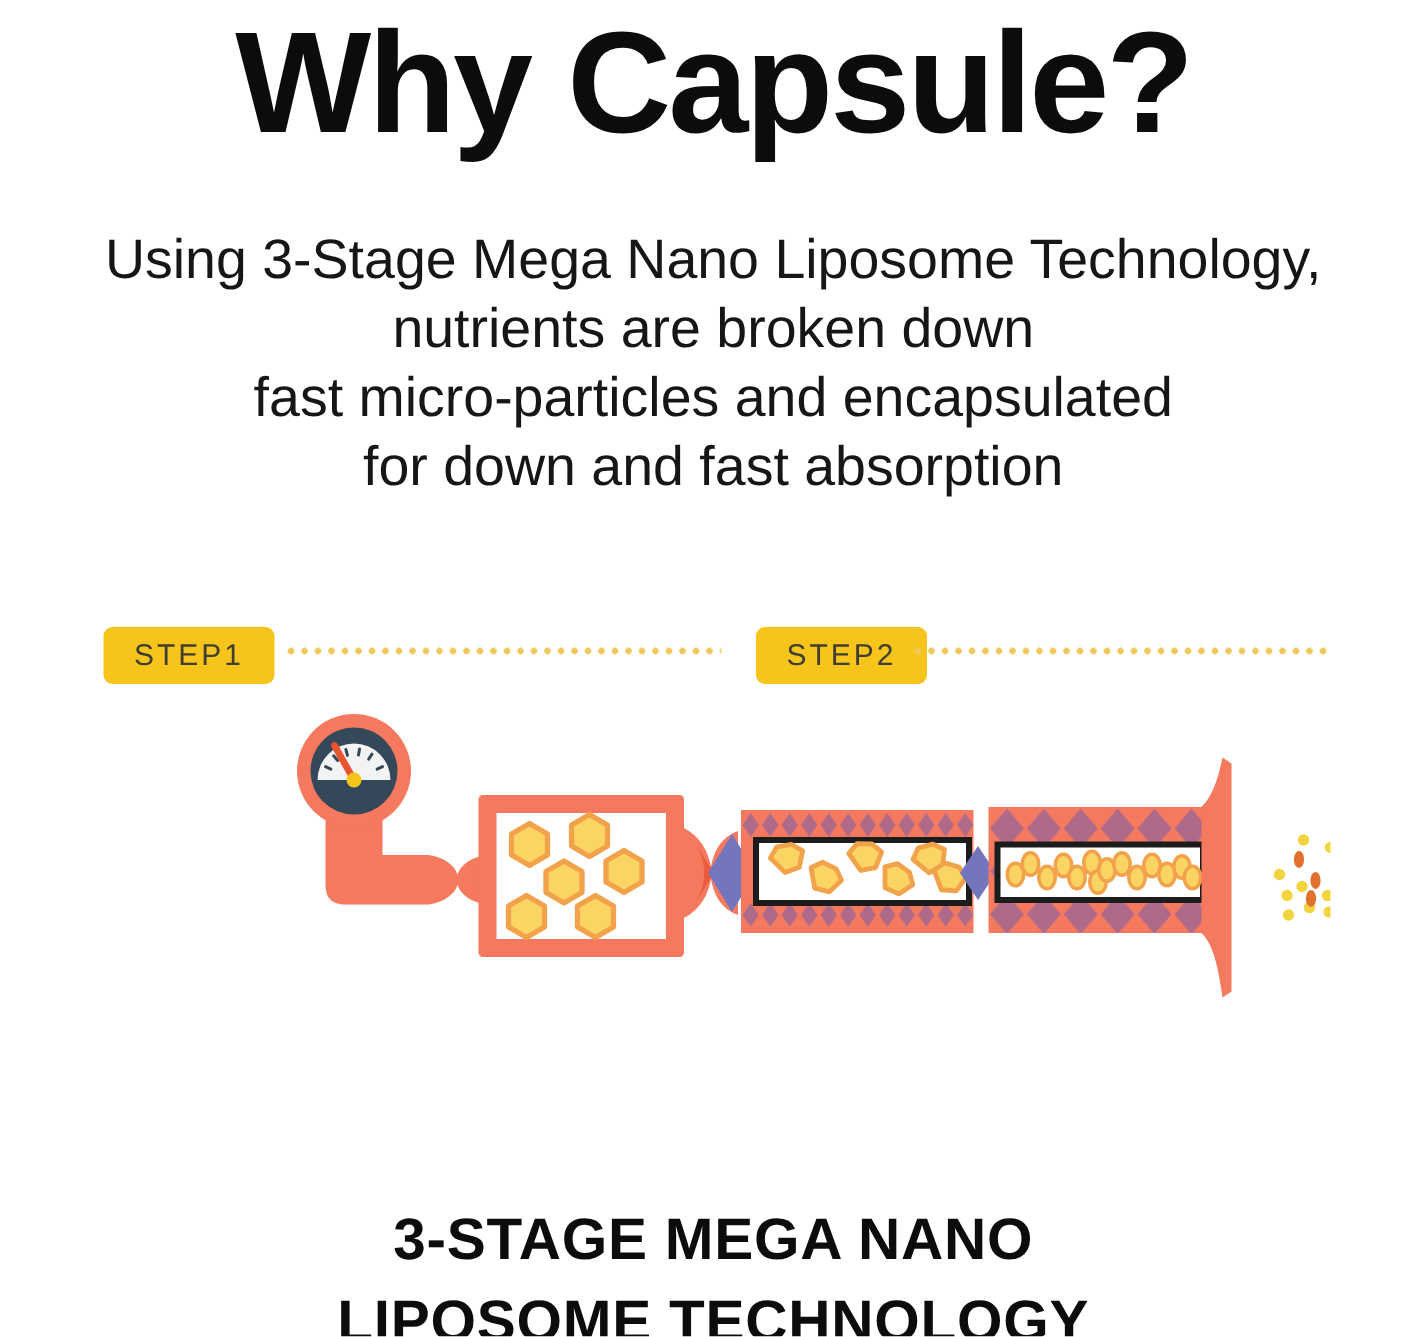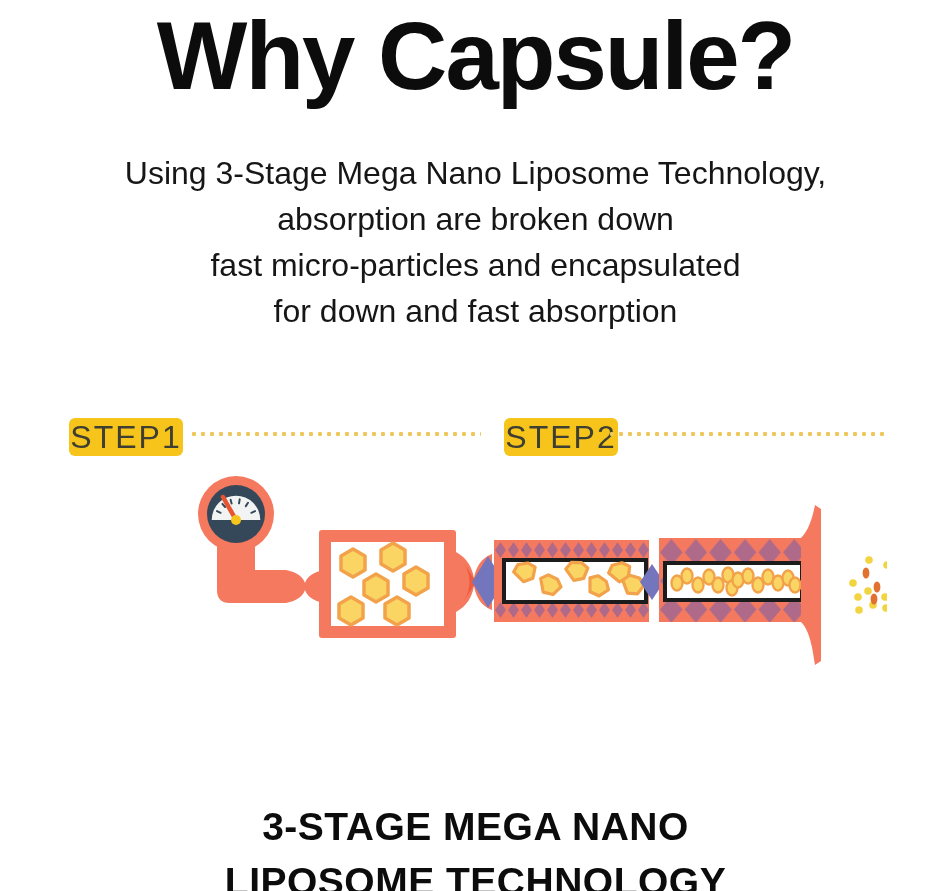--- a/index.html
+++ b/index.html
@@ -8,28 +8,28 @@
     background:#ffffff;overflow:hidden;
     font-family:"Liberation Sans",sans-serif;color:#0c0c0c;
   }
   .title{
     position:absolute;top:0;left:0;right:0;margin:0;
     text-align:center;font-size:96px;font-weight:bold;
     letter-spacing:-2px;line-height:112px;color:#0c0c0c;
   }
   .desc{
     position:absolute;top:150px;left:0;right:0;margin:0;
-    text-align:center;font-size:32px;line-height:46px;
+    text-align:center;font-size:37px;line-height:46px;
     font-weight:400;color:#161616;
   }
   .desc span{display:block;}
   .step-badge{
     position:absolute;top:418px;height:38px;width:114px;
     background:#F6C41B;border-radius:6px;
-    color:#3E3E33;font-size:32px;letter-spacing:2px;
+    color:#3E3E33;font-size:20px;letter-spacing:2px;
     text-align:center;line-height:39px;
   }
   .badge-1{left:5px;}
   .badge-2{left:440px;}
   .badge-3{left:836px;}
   .dotted{
     position:absolute;top:431px;height:6px;
     background-image:radial-gradient(circle at 3px 3px, #EFC75B 2px, transparent 2.4px);
     background-size:9px 6px;background-repeat:repeat-x;
   }
@@ -45,21 +45,21 @@
 </style>
 </head>
 <body>
 
 <div class="page">
 
   <h1 class="title">Why Capsule?</h1>
 
   <p class="desc">
     <span>Using 3-Stage Mega Nano Liposome Technology,</span>
-    <span>absorption are broken down</span>
+    <span>nutrients are broken down</span>
     <span>fast micro-particles and encapsulated</span>
     <span>for down and fast absorption</span>
   </p>
 
   <div class="step-badge badge-1">STEP1</div>
   <div class="dotted dot-1"></div>
   <div class="step-badge badge-2">STEP2</div>
   <div class="dotted dot-2"></div>
 
   <svg class="illustration" width="951" height="240" viewBox="0 0 951 240" xmlns="http://www.w3.org/2000/svg">

